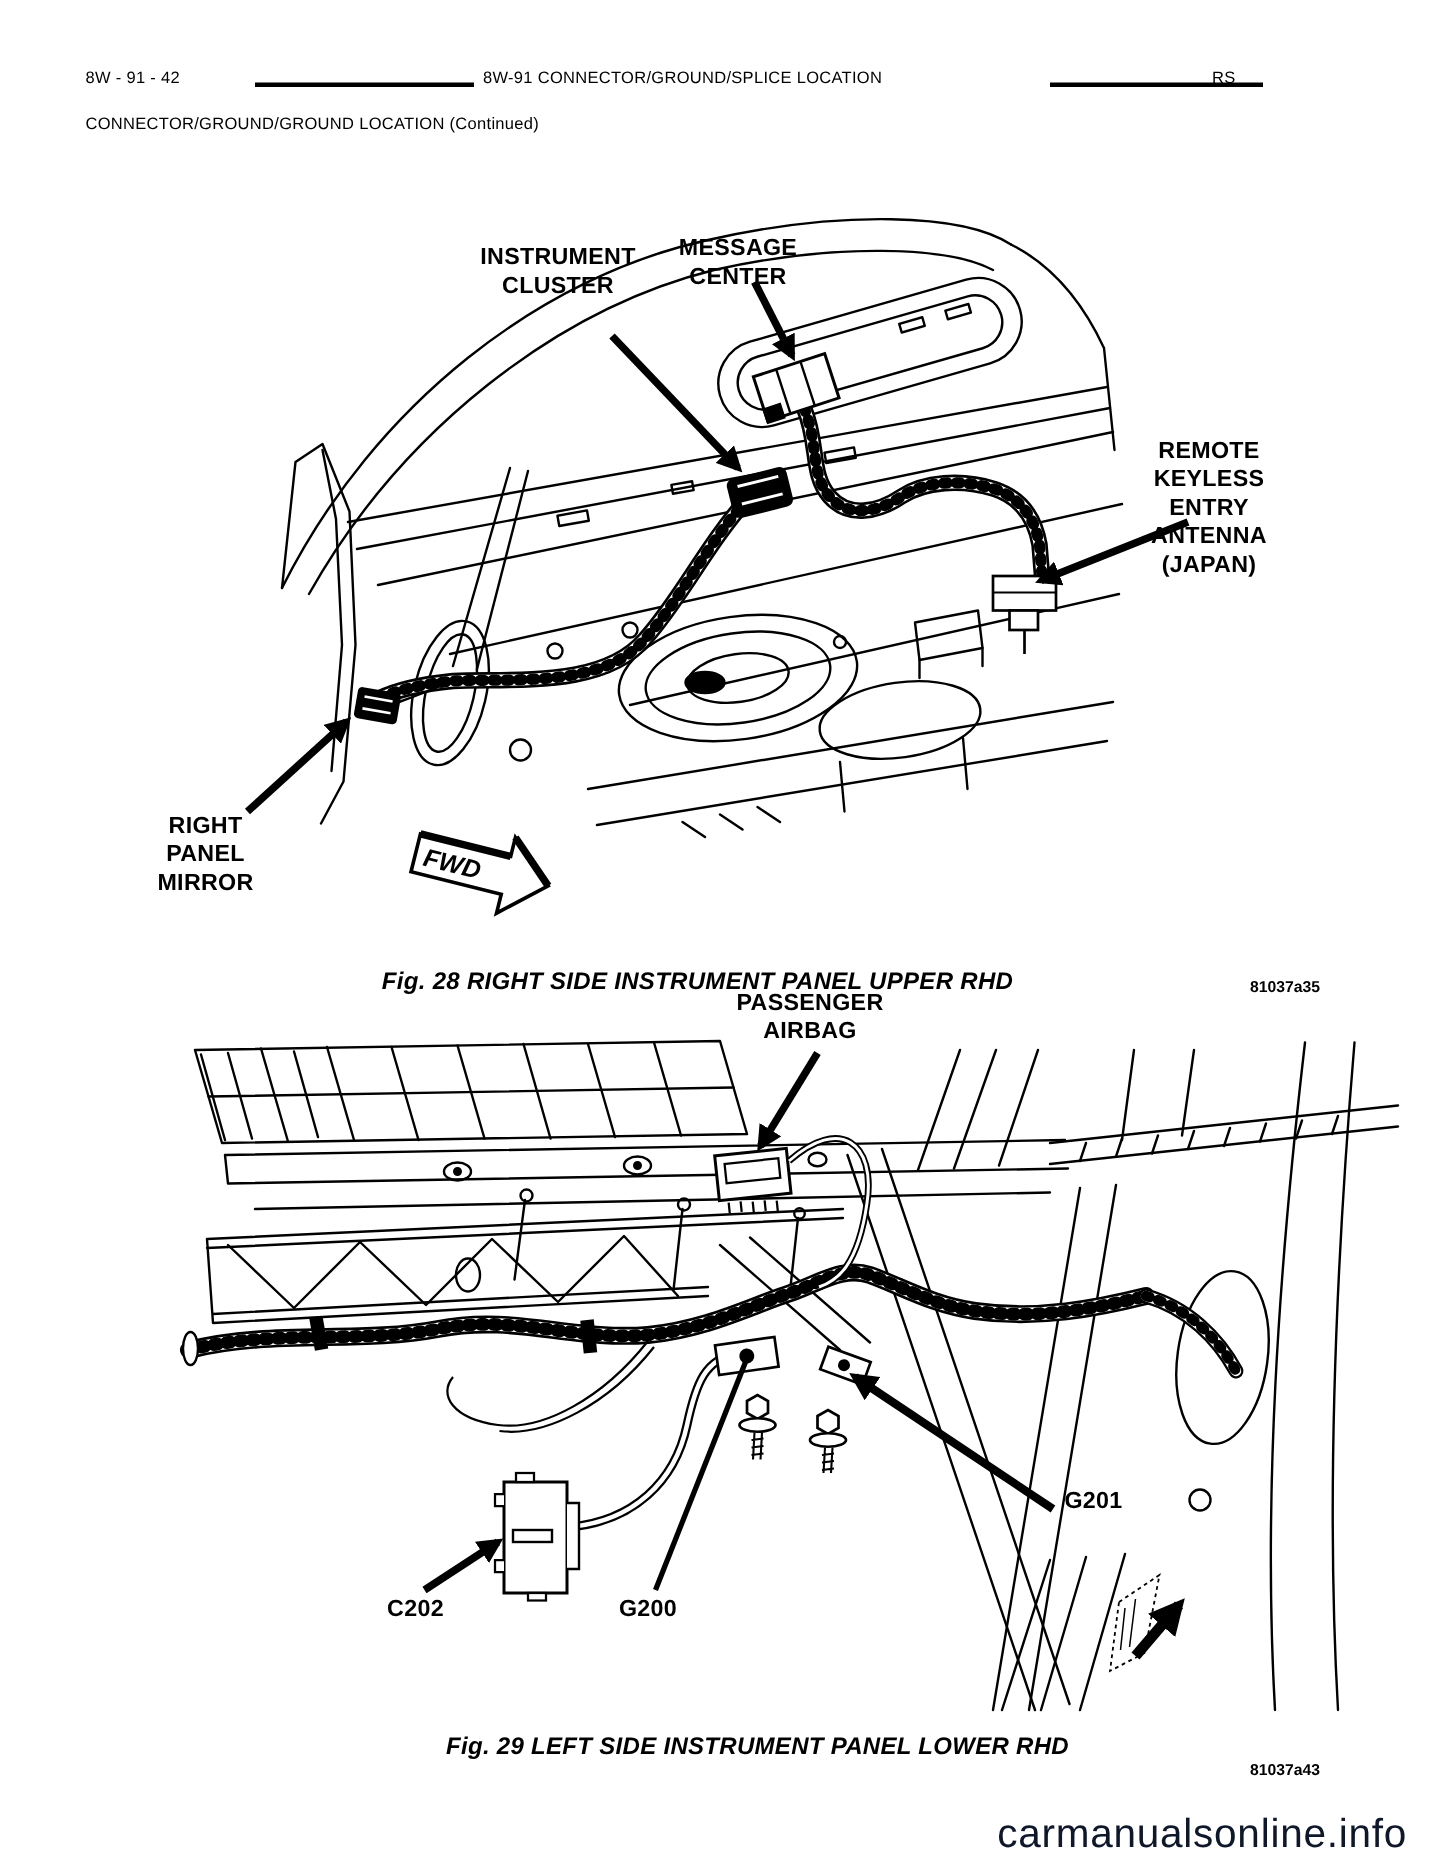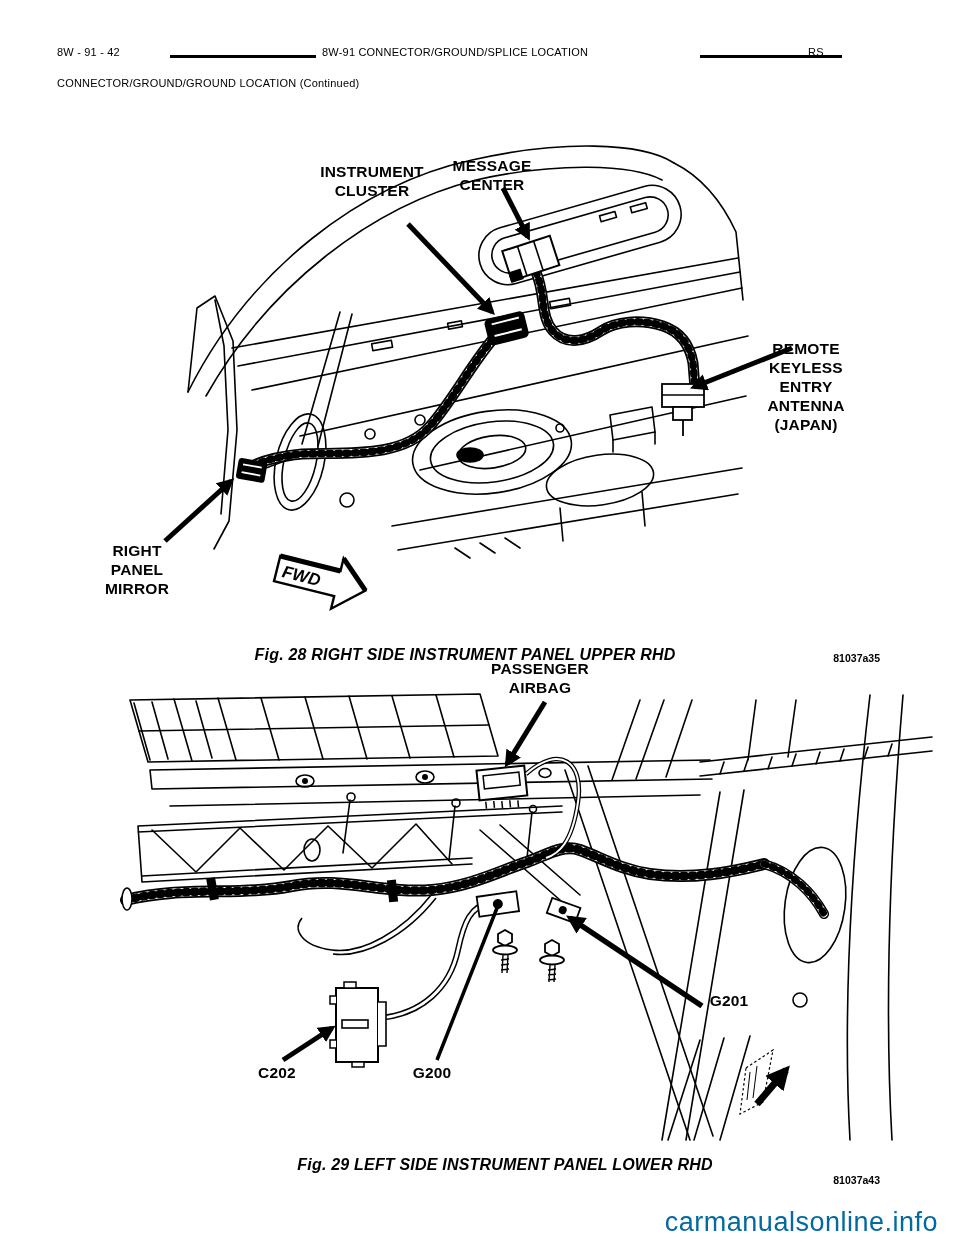--- a/index.html
+++ b/index.html
@@ -6,21 +6,21 @@
   body{width:960px;height:1242px;position:relative;overflow:hidden;
        font-family:"Liberation Sans",sans-serif;color:#000;}
   .abs{position:absolute;}
   .hdr{font-size:11px;font-weight:normal;letter-spacing:.2px;white-space:nowrap;}
   .rule{height:3px;background:#000;}
   .lbl{font-size:15.5px;font-weight:bold;line-height:19px;text-align:center;
        white-space:pre-line;letter-spacing:.2px;}
   .tag{font-size:10.5px;font-weight:600;width:100px;text-align:right;margin-top:45px;}
   .caption{font-size:16px;font-weight:bold;font-style:italic;text-align:center;
            width:930px;left:0;letter-spacing:.2px;}
-  .watermark{font-size:27px;color:#0369a1;letter-spacing:.5px;}
+  .watermark{font-size:27px;color:#0f172a;letter-spacing:.5px;}
   svg{position:absolute;left:0;}
 </style>
 </head>
 <body>
 
 <div class="abs hdr" style="left:57px;top:46px;">8W - 91 - 42</div>
 <div class="abs rule" style="left:170px;top:55px;width:146px;"></div>
 <div class="abs hdr" style="left:322px;top:46px;text-align:right;">8W-91  CONNECTOR/GROUND/SPLICE LOCATION</div>
 <div class="abs rule" style="left:700px;top:55px;width:142px;"></div>
 <div class="abs hdr" style="left:808px;top:46px;">RS</div>
@@ -118,21 +118,21 @@
     <polygon points="276,565 338,565 338,552 367,578 338,604 338,591 276,591" fill="#fff" stroke="#000" stroke-width="2.4"></polygon>
     <path d="M276,565 L338,565 M338,552 L367,578" stroke="#000" stroke-width="5" fill="none"></path>
     <text x="282" y="585" font-size="17" font-weight="bold" font-style="italic">FWD</text>
   </g>
 </svg>
 
 <div class="abs lbl" style="left:262px;top:162px;width:220px;">INSTRUMENT
 CLUSTER</div>
 <div class="abs lbl" style="left:412px;top:138px;width:160px;margin-top:18px;">MESSAGE
 CENTER</div>
-<div class="abs lbl" style="left:726px;top:291px;width:160px;margin-top:48px;">REMOTE
+<div class="abs lbl" style="left:726px;top:291px;width:160px;">REMOTE
 KEYLESS
 ENTRY
 ANTENNA
 (JAPAN)</div>
 <div class="abs lbl" style="left:57px;top:541px;width:160px;">RIGHT
 PANEL
 MIRROR</div>
 <div class="abs tag" style="left:780px;top:607px;">81037a35</div>
 <div class="abs caption" style="top:634px;margin-top:12px;">Fig. 28 RIGHT SIDE INSTRUMENT PANEL UPPER RHD</div>
 

